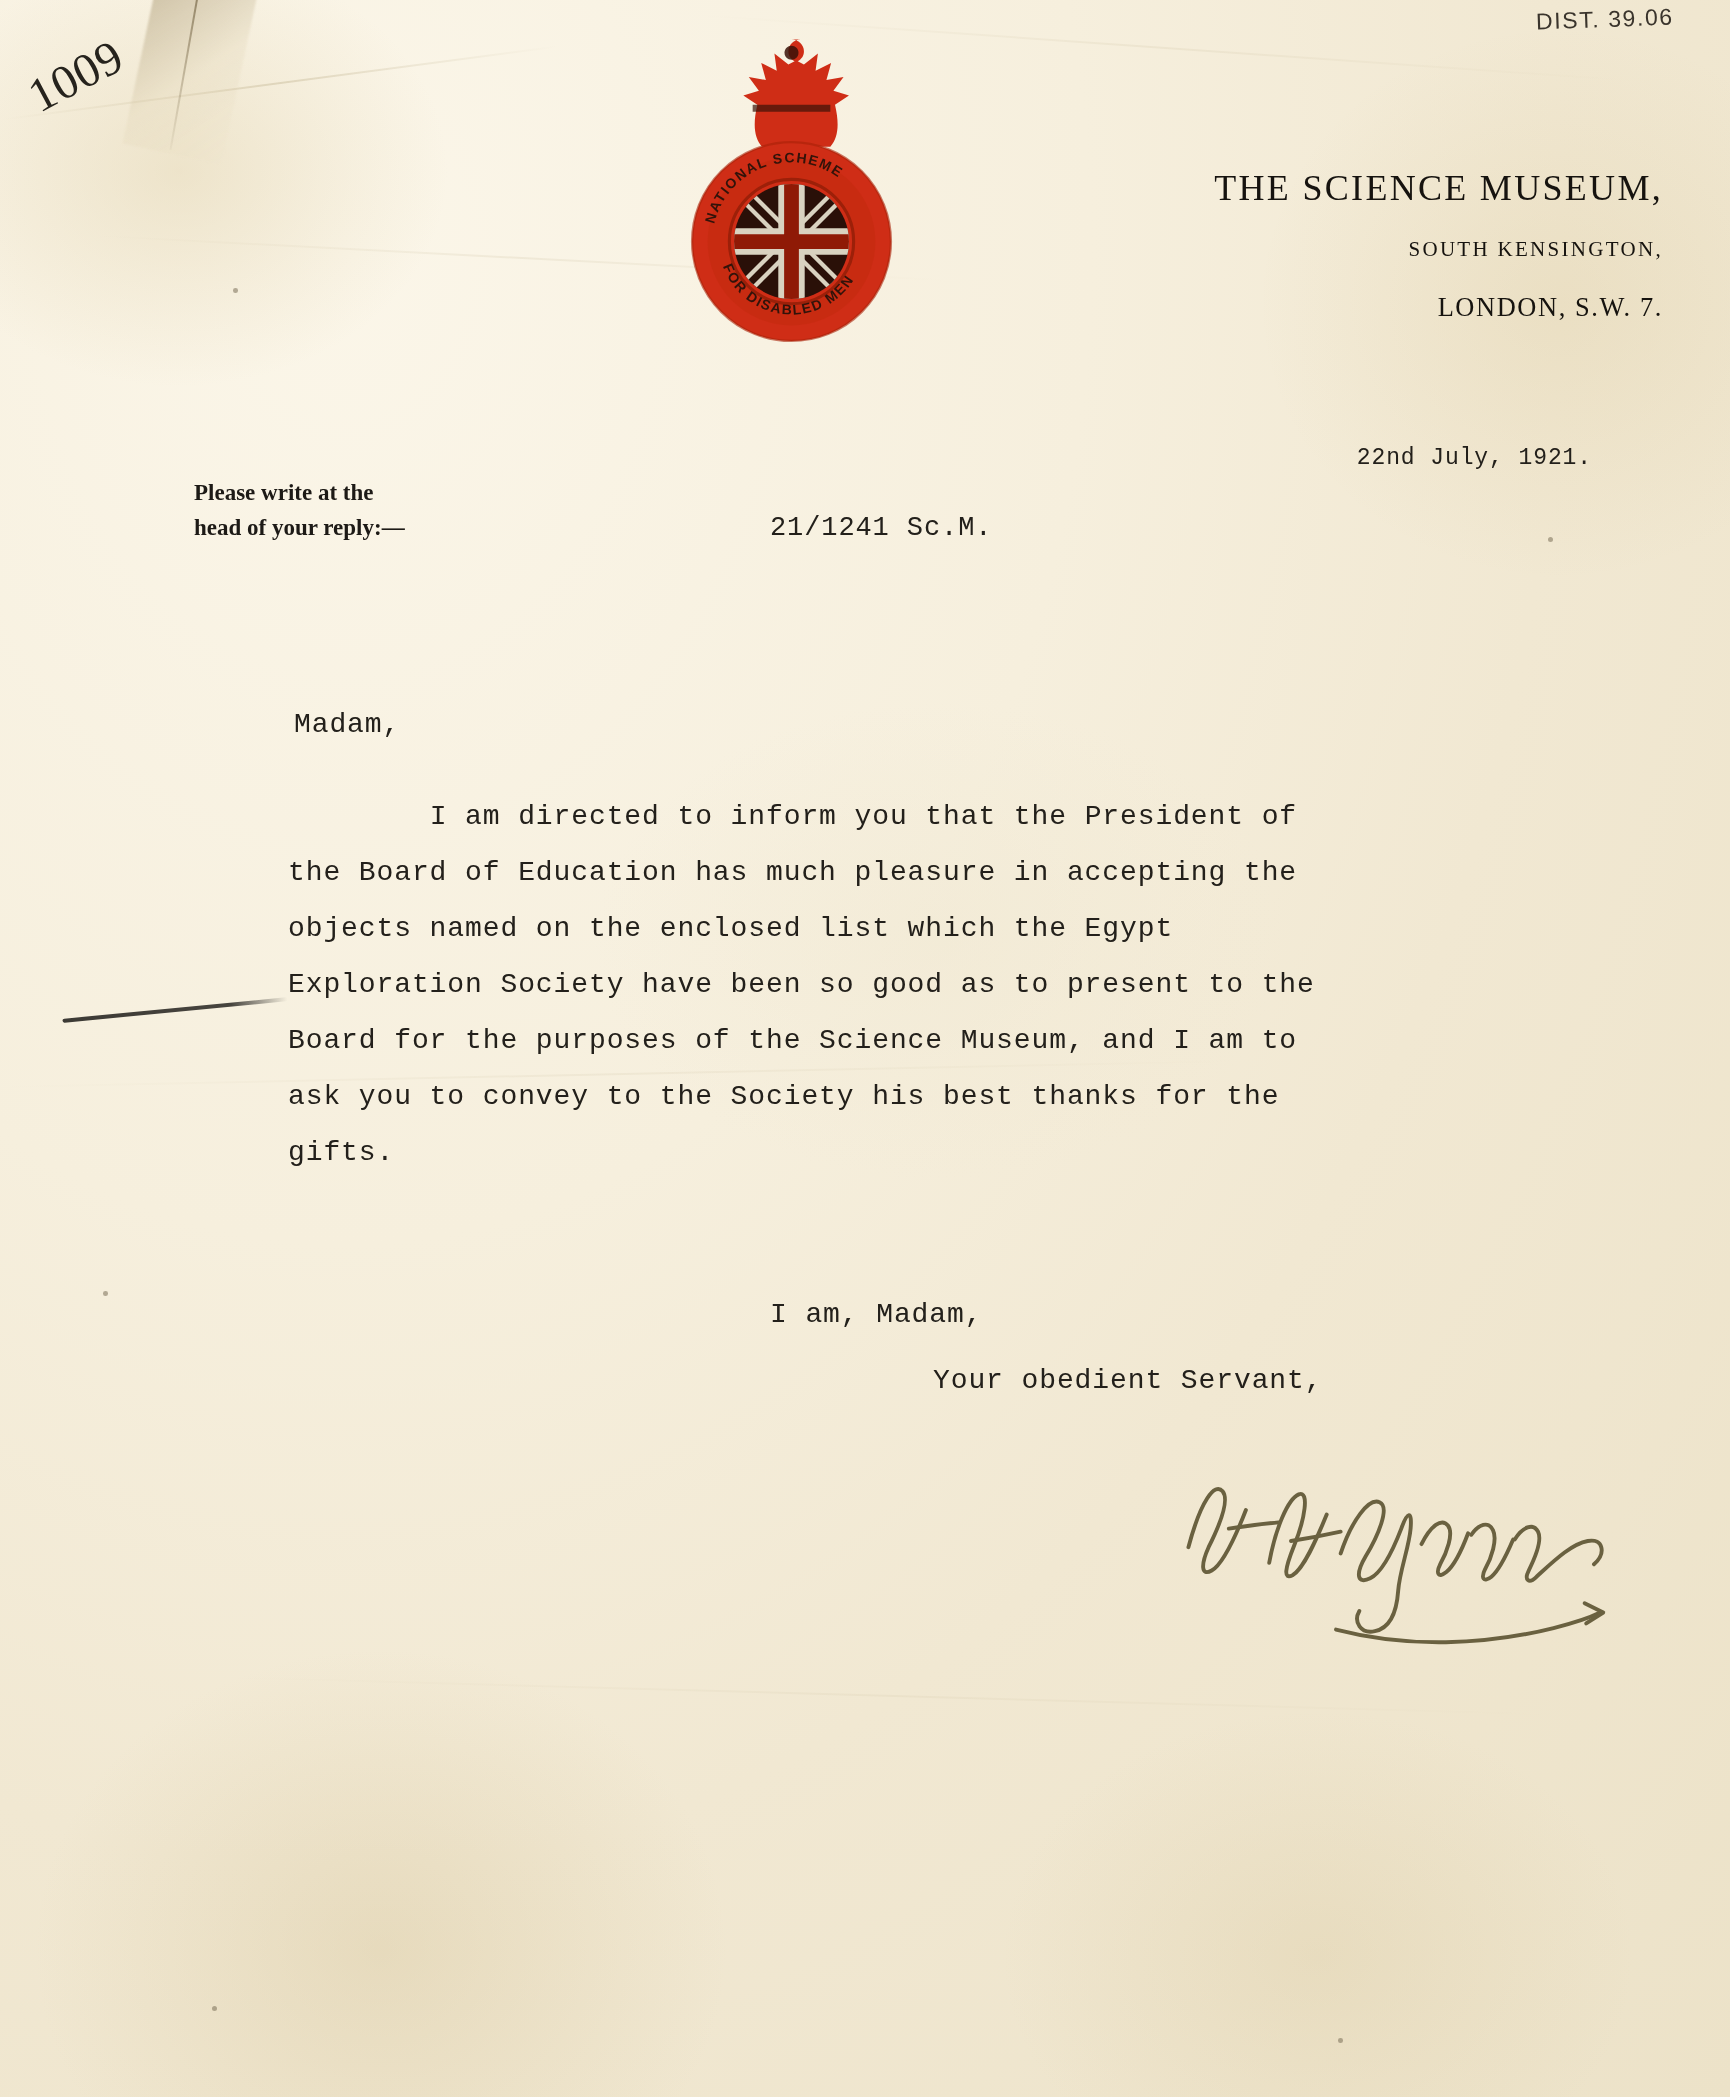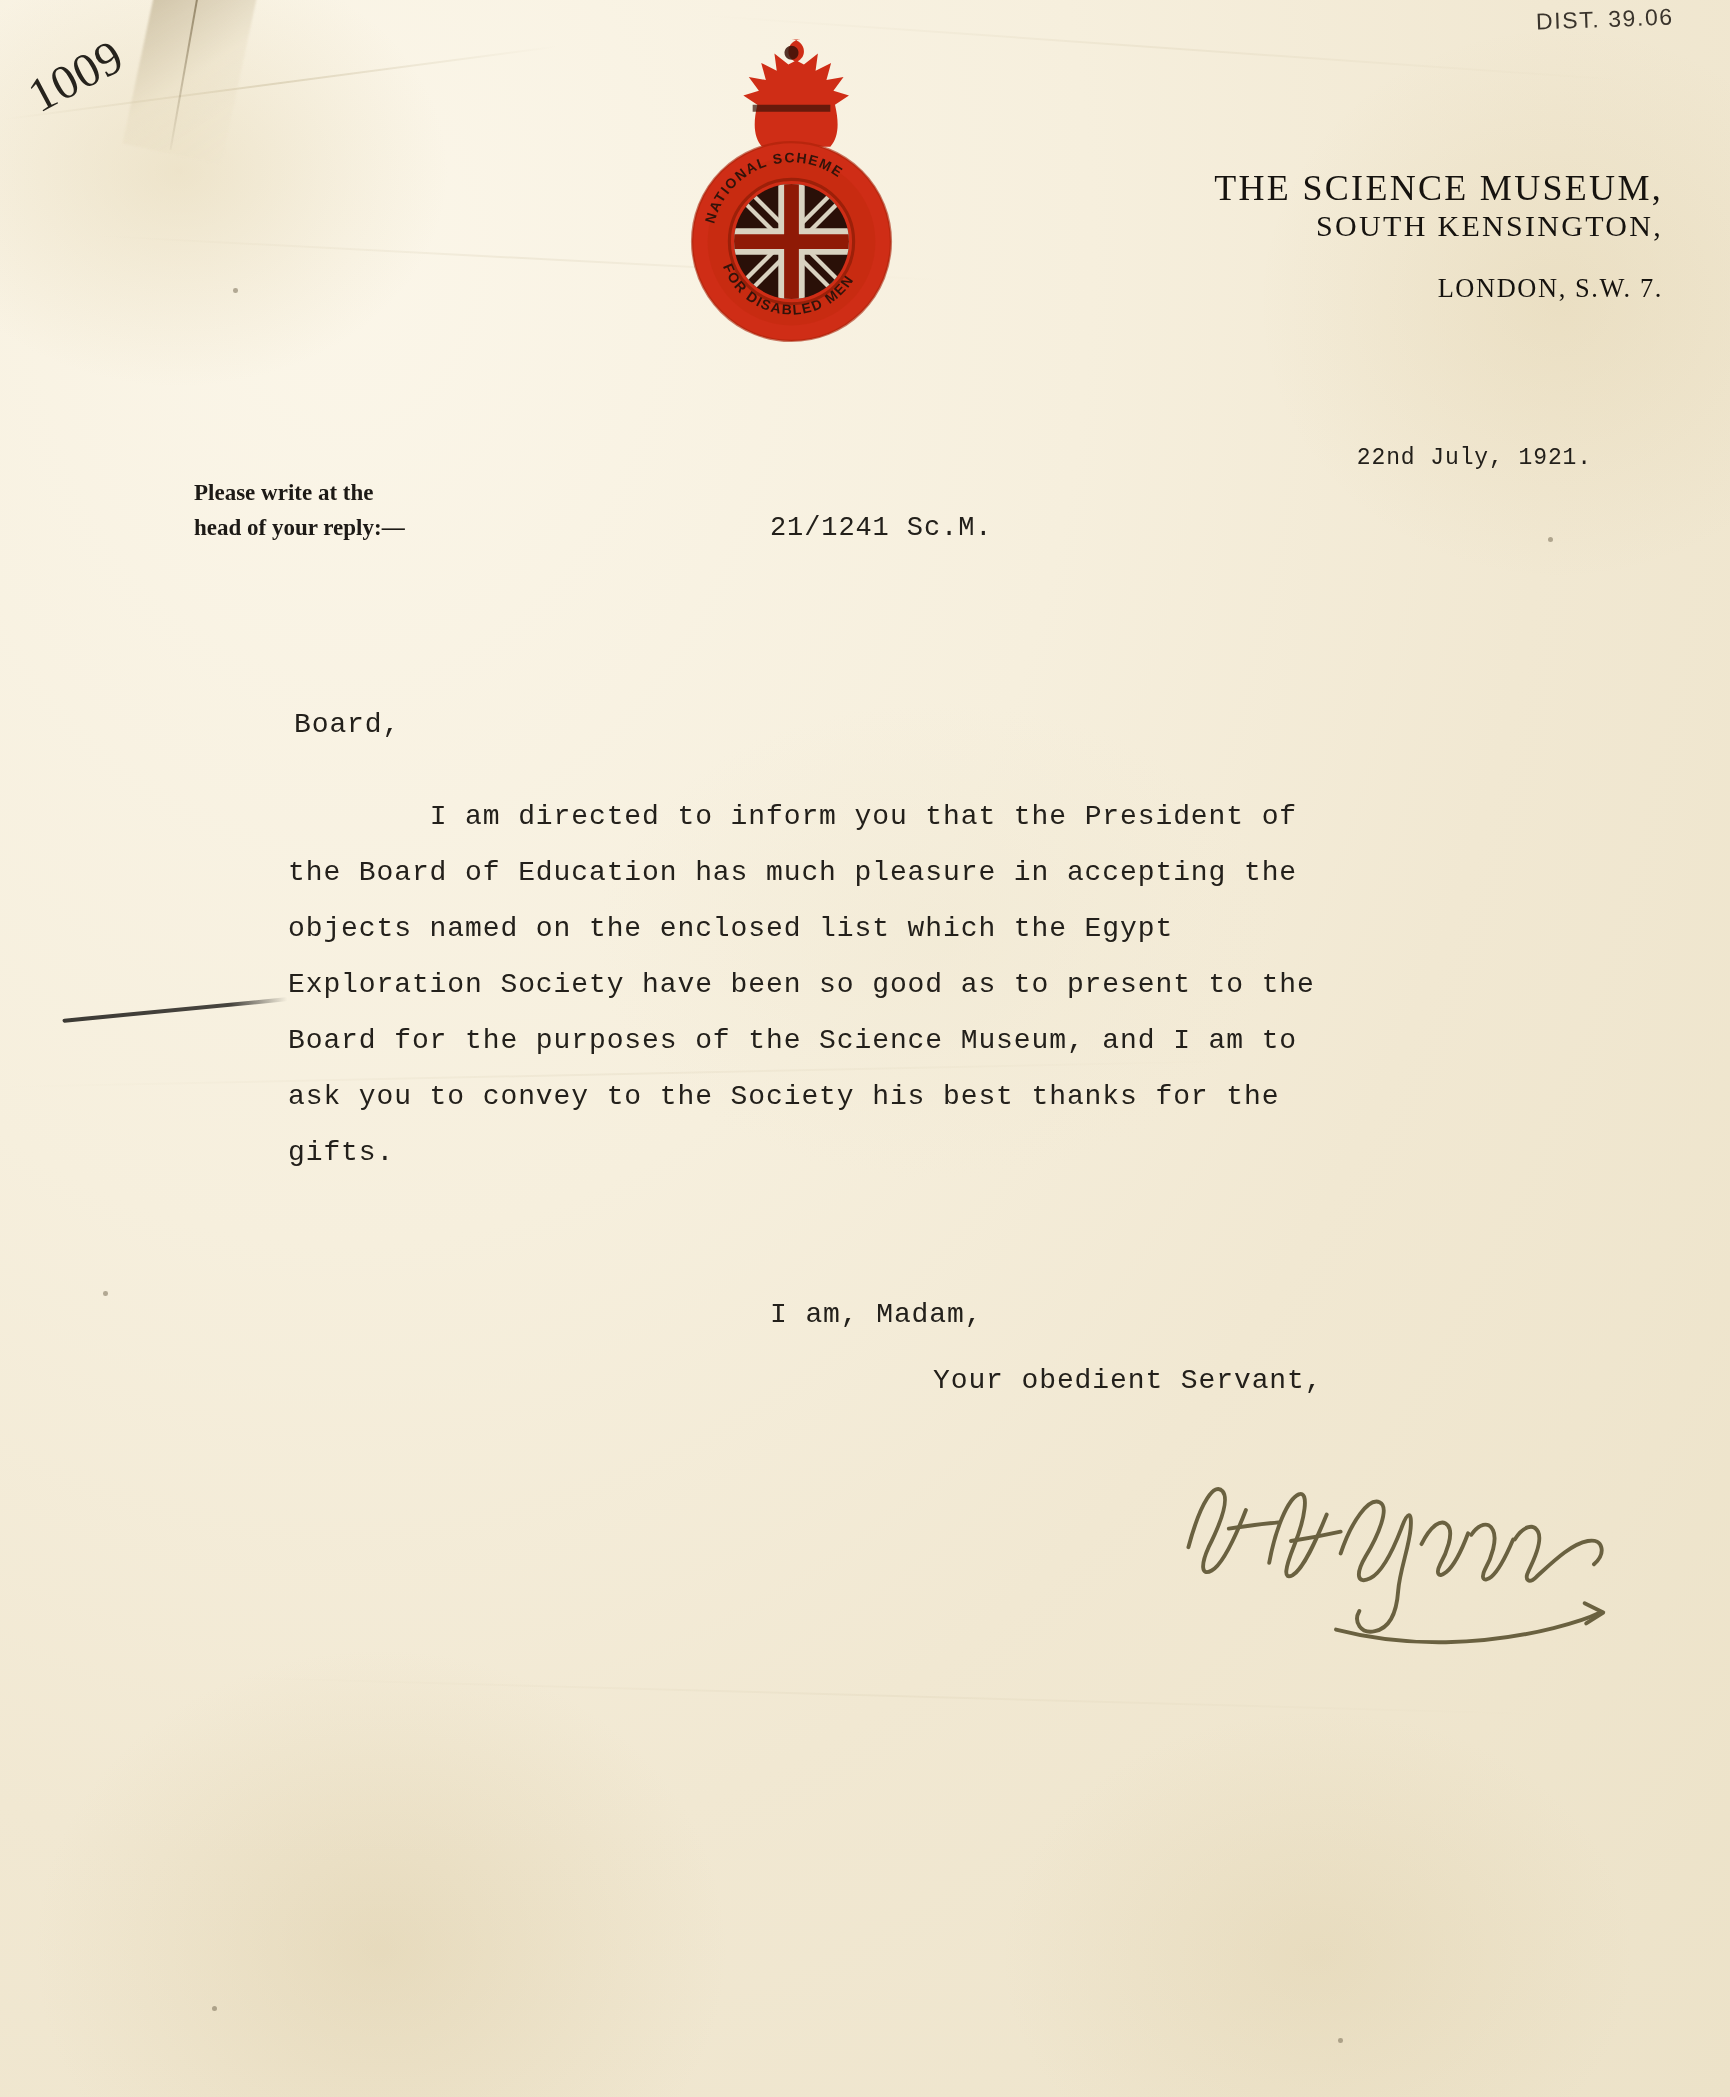--- a/index.html
+++ b/index.html
@@ -125,22 +125,23 @@
     text-align: right;
     color: #16130f;
   }
   .museum-name {
     font-family: "Liberation Serif", serif;
     font-size: 36px;
     letter-spacing: 2.3px;
     font-weight: 400;
   }
   .museum-line2 {
-    font-family: "Liberation Serif", serif;
-    font-size: 30px;
+    margin-top: 28px;
+    font-family: "Liberation Serif", serif;
+    font-size: 21px;
     letter-spacing: 2.3px;
     text-align: right;
   }
   .museum-line3 {
     margin-top: 29.6px;
     font-family: "Liberation Serif", serif;
     font-size: 26.4px;
     letter-spacing: 1.6px;
   }
 
@@ -278,21 +279,21 @@
   </div>
 
   <div class="museum-block">
     <div class="museum-name">THE SCIENCE MUSEUM,</div>
     <div class="museum-line2">SOUTH KENSINGTON,</div>
     <div class="museum-line3">LONDON, S.W. 7.</div>
   </div>
 
   <div class="tw date-line">22nd July, 1921.</div>
   <div class="tw ref-line">21/1241 Sc.M.</div>
-  <div class="tw salutation">Board,</div>
+  <div class="tw salutation">Madam,</div>
   <div class="tw body">        I am directed to inform you that the President of
 the Board of Education has much pleasure in accepting the
 objects named on the enclosed list which the Egypt
 Exploration Society have been so good as to present to the
 Board for the purposes of the Science Museum, and I am to
 ask you to convey to the Society his best thanks for the
 gifts.</div>
   <div class="tw closing1">I am, Madam,</div>
   <div class="tw closing2">Your obedient Servant,</div>
 

